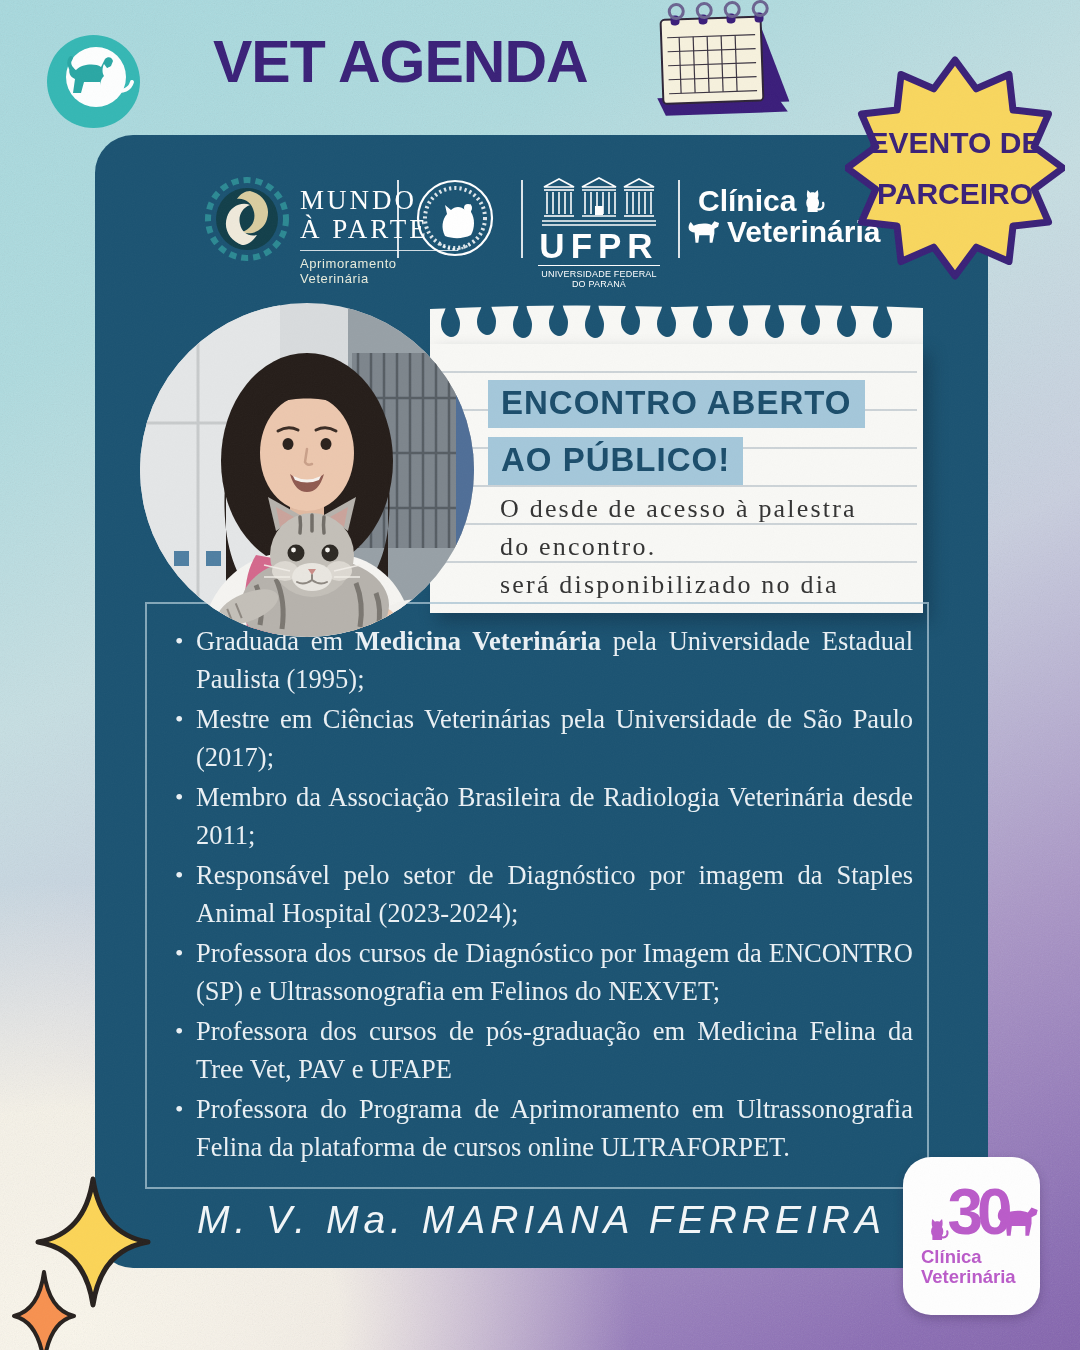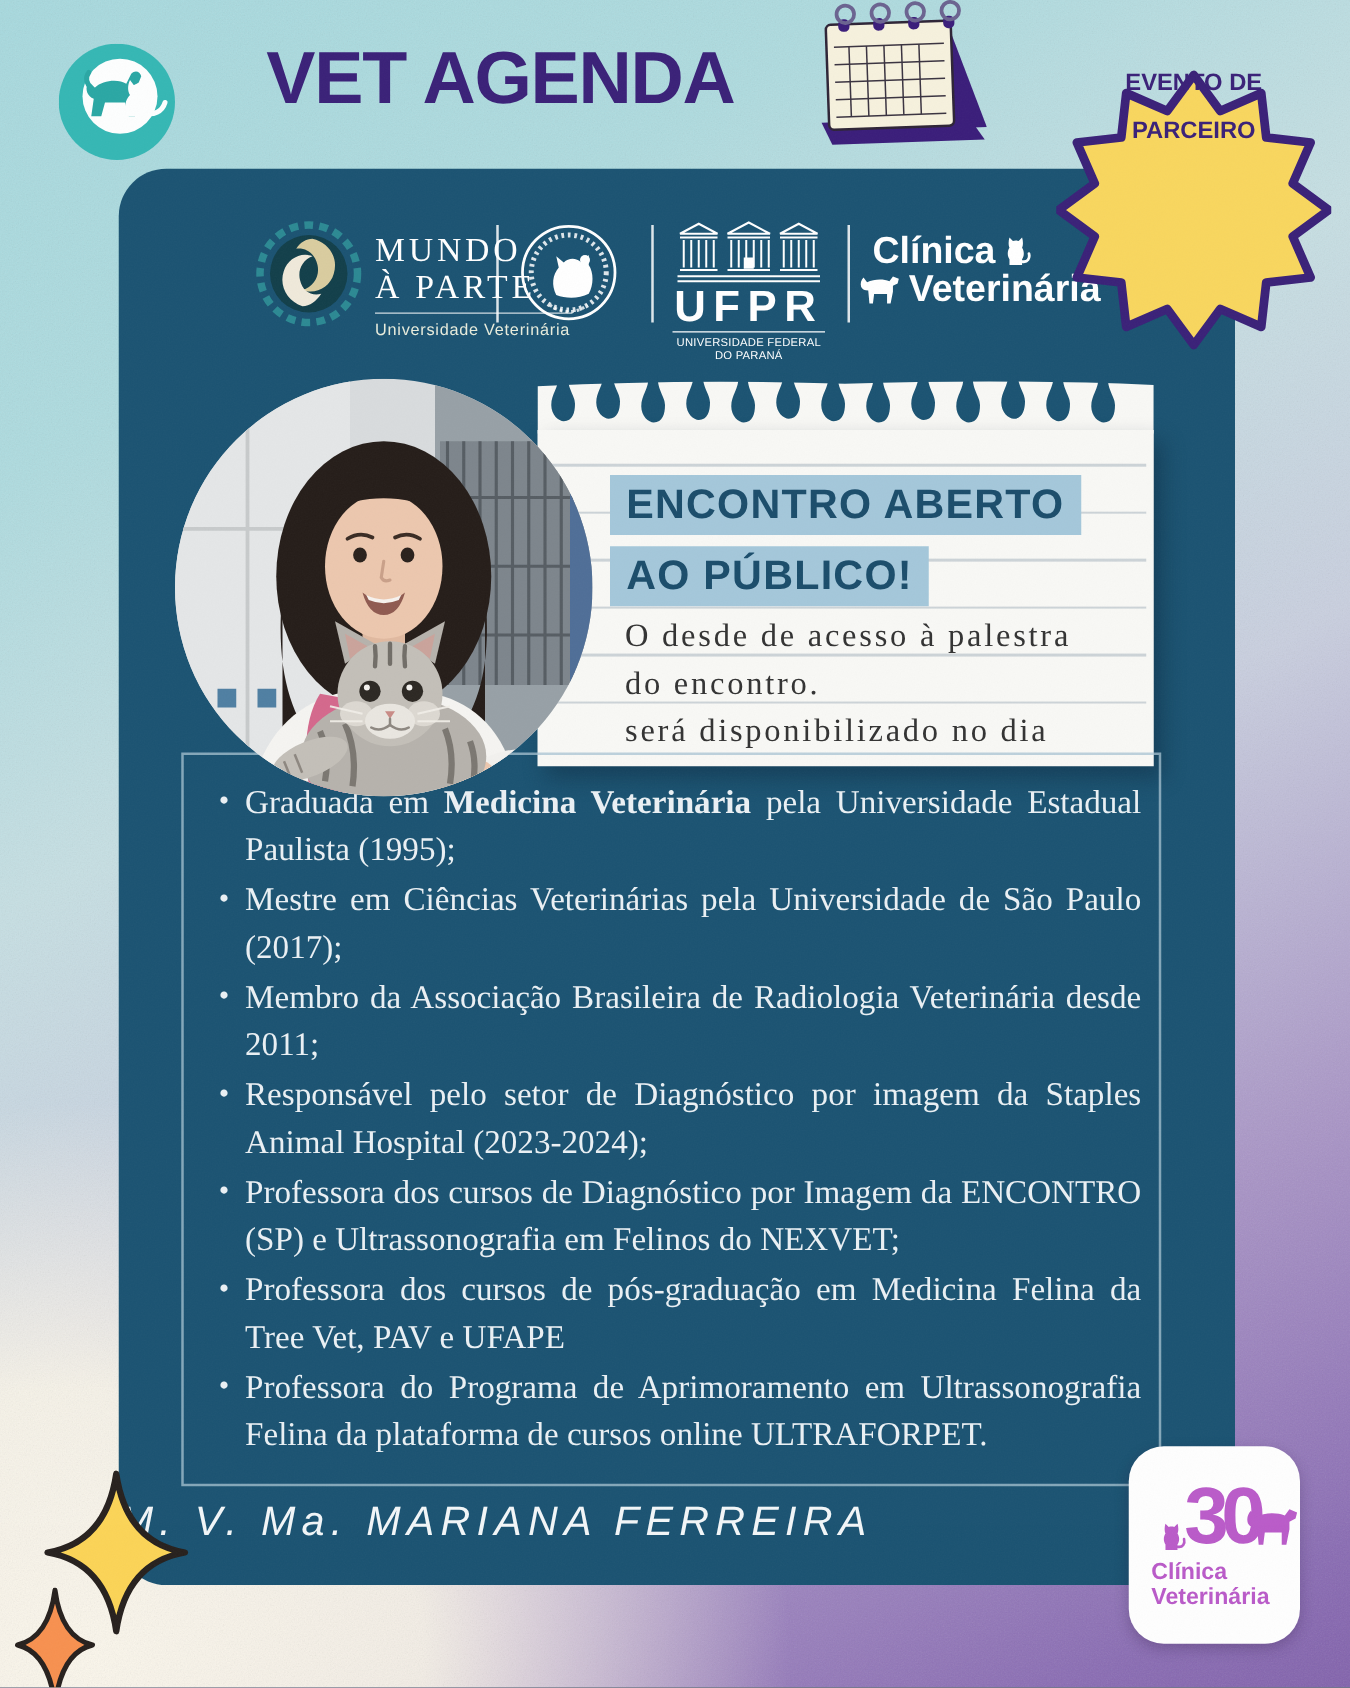--- a/index.html
+++ b/index.html
@@ -20,21 +20,21 @@
   #page-title{left:213px;top:28px;z-index:3;font-size:59px;font-weight:800;
     letter-spacing:-1px;color:var(--accent-purple,#3a2178);}
   #calendar-icon{left:648px;top:0;width:140px;height:122px;z-index:3;transform:rotate(-2deg);}
 
   #card{left:95px;top:135px;width:893px;height:1133px;border-radius:38px;
     background:var(--card,#1b5372);z-index:2;}
 
   
   #starburst{left:845px;top:56px;width:220px;height:224px;z-index:6;}
   #starburst .txt{position:absolute;inset:0;display:flex;flex-direction:column;align-items:center;
-    justify-content:flex-start;gap:15px;color:var(--accent-purple,#3a2178);font-weight:800;font-size:19px;line-height:1.2;}
+    justify-content:center;gap:15px;color:var(--accent-purple,#3a2178);font-weight:800;font-size:30px;line-height:1.2;}
 
   
   .logo-divider{width:2px;background:rgba(255,255,255,.85);height:78px;z-index:3;}
   #logo-mundo-emblem{left:203px;top:175px;width:88px;height:88px;z-index:3;}
   #logo-mundo-text{left:300px;top:186px;z-index:3;color:#fff;font-family:"Liberation Serif",serif;}
   #logo-mundo-text .l1,#logo-mundo-text .l2{font-size:27px;letter-spacing:3px;line-height:29px;}
   #logo-mundo-text .sub{font-size:13px;letter-spacing:.6px;color:#e8ecdc;margin-top:6px;
     border-top:1px solid rgba(255,255,255,.8);padding-top:5px;font-family:"Liberation Sans",sans-serif;width:158px;}
   #logo-liga{left:415px;top:178px;width:80px;height:80px;z-index:3;}
   #logo-ufpr{left:538px;top:176px;width:122px;z-index:3;color:#fff;text-align:center;}
@@ -63,22 +63,22 @@
   
   #bio-box{left:145px;top:602px;width:780px;height:583px;z-index:3;
     border:2px solid rgba(168,195,209,.75);}
   #bio-list{left:173px;top:622px;width:740px;z-index:3;list-style:none;margin:0;padding:0;
     font-family:"Liberation Serif",serif;font-size:26.5px;line-height:38px;color:#eaf0f4;
     text-align:justify;}
   #bio-list li{position:relative;padding-left:23px;margin-bottom:2px;}
   #bio-list .marker{position:absolute;left:2px;top:0;font-size:24px;}
   #bio-list .b{font-weight:700;}
 
-  #speaker-name{left:95px;top:1198px;width:893px;z-index:3;color:#f2f6f8;
-    font-style:italic;font-size:33px;letter-spacing:5px;}
+  #speaker-name{left:95px;top:1198px;width:893px;z-index:3;text-align:center;color:#f2f6f8;
+    font-style:italic;font-size:39px;letter-spacing:5px;}
 
   
   #footer-card{left:903px;top:1157px;width:137px;height:158px;border-radius:28px;background:#fefefe;
     z-index:5;box-shadow:0 4px 10px rgba(40,20,60,.25);}
   #footer-card .numrow{display:flex;align-items:flex-end;justify-content:center;margin-top:16px;height:72px;padding-left:24px;}
   #footer-card .num{font-size:64px;font-weight:800;letter-spacing:-6px;color:var(--pink,#ba5bc9);line-height:66px;}
   #footer-card .words{margin:2px 0 0 18px;color:var(--pink,#ba5bc9);font-weight:700;font-size:18.5px;line-height:20px;}
 
   #star-yellow{left:35px;top:1176px;width:116px;height:132px;z-index:6;}
   #star-orange{left:12px;top:1270px;width:64px;height:96px;z-index:6;}
@@ -160,21 +160,21 @@
 
   <svg id="logo-mundo-emblem" class="abs" viewBox="0 0 88 88">
     <circle cx="44" cy="44" r="39" fill="none" stroke="#2f8f97" stroke-width="6" stroke-dasharray="7 5" opacity=".9"></circle>
     <circle cx="44" cy="44" r="31" fill="#123f4a"></circle>
     <path d="M47 16 C60 19 68 31 64 44 C61 55 49 61 39 57 C48 54 53 46 51 37 C49 28 42 23 34 24 C37 19 42 16 47 16 Z" fill="#d9cc9f"></path>
     <path d="M39 70 C27 66 20 54 24 42 C27 32 38 26 47 30 C39 33 35 41 37 49 C39 58 46 62 54 60 C50 66 45 70 39 70 Z" fill="#efe9da"></path>
   </svg>
   <div id="logo-mundo-text" class="abs">
     <div class="l1">MUNDO</div>
     <div class="l2">À PARTE</div>
-    <div class="sub">Universidade Veterinária</div>
+    <div class="sub">Aprimoramento Veterinária</div>
   </div>
   <div class="abs logo-divider" style="left:397px;top:180px;"></div>
 
   <svg id="logo-liga" class="abs" viewBox="0 0 80 80">
     <circle cx="40" cy="40" r="37" fill="none" stroke="#fff" stroke-width="2.2"></circle>
     <circle cx="40" cy="40" r="30" fill="none" stroke="#fff" stroke-width="4" stroke-dasharray="2.2 3" opacity=".85"></circle>
     <path d="M30 58 C26 50 27 42 32 36 L30 27 L36 32 C40 28 46 28 50 32 L56 26 L56 34 C60 40 60 50 56 57 C48 61 38 61 30 58 Z" fill="#fff"></path>
     <circle cx="53" cy="30" r="4" fill="#fff"></circle>
     <path d="M25 66 A 24 24 0 0 0 55 66" fill="none" stroke="#fff" stroke-width="2.5" stroke-dasharray="2 2.5" opacity=".8"></path>
   </svg>

